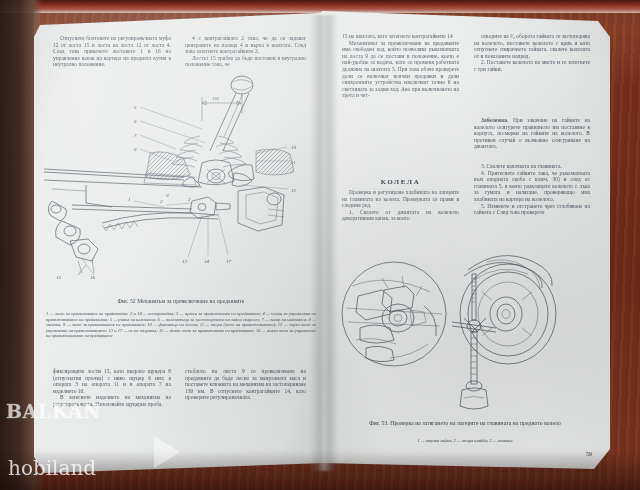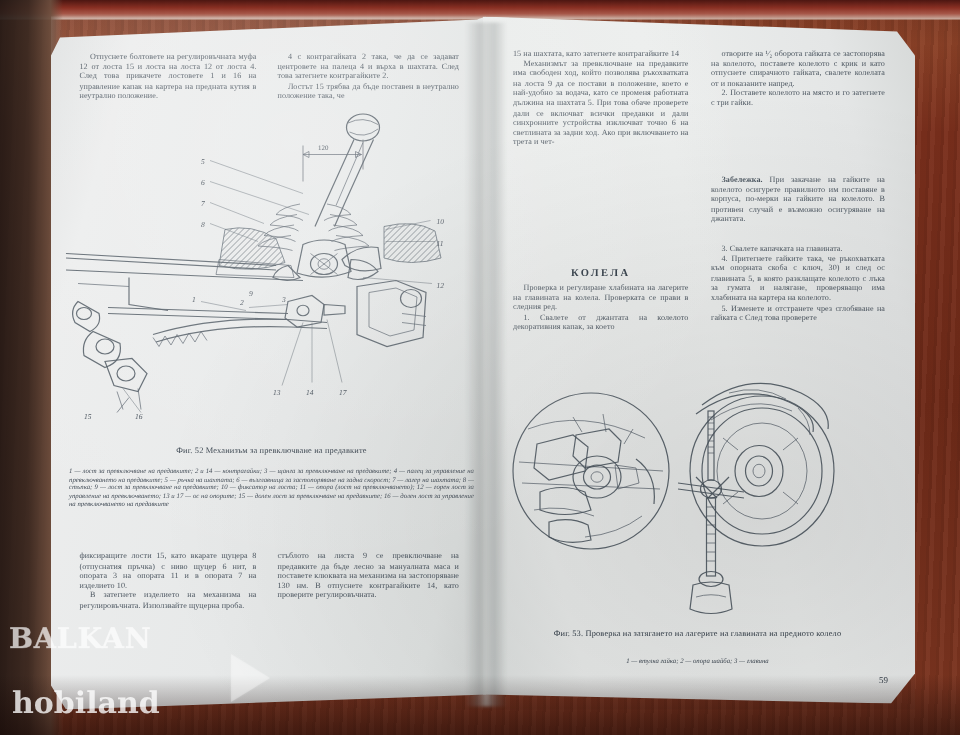--- a/index.html
+++ b/index.html
@@ -83,24 +83,24 @@
   .hatch{fill:url(#hatchp);stroke:#4a5560;stroke-width:.5;}
   .callout{font-size:5px;fill:#39434e;font-style:italic;font-family:"Liberation Serif",serif;}
   .dim{font-size:4.6px;fill:#39434e;font-family:"Liberation Serif",serif;}
   #figL,#figR{filter:blur(.30px);opacity:.93;}
 
   
   #wm{position:absolute;left:2px;top:398px;width:215px;height:92px;
       pointer-events:none;user-select:none;}
   .wmtxt{position:absolute;font-family:"DejaVu Serif",serif;color:#ffffff;
       opacity:.70;white-space:nowrap;}
-  #wm1{left:4px;top:17px;font-size:19px;font-weight:bold;letter-spacing:.5px;
+  #wm1{left:4px;top:2px;font-size:19px;font-weight:bold;letter-spacing:.5px;
       -webkit-text-stroke:.4px rgba(255,255,255,.5);}
   #wm2{left:8px;top:16px;font-size:31px;font-style:italic;font-weight:bold;opacity:.62;}
-  #wm3{left:6px;top:58px;font-size:20px;font-weight:bold;opacity:.78;}
+  #wm3{left:6px;top:58px;font-size:20px;font-weight:normal;opacity:.78;}
   #wmtri{position:absolute;left:152px;top:38px;width:0;height:0;
       border-top:16px solid transparent;border-bottom:16px solid transparent;
       border-left:26px solid rgba(255,255,255,.28);
       filter:drop-shadow(0 0 .6px rgba(255,255,255,.85));}
 
   #glare{position:absolute;left:34px;top:11px;width:576px;height:462px;
       background:radial-gradient(ellipse at 28% 18%,rgba(255,255,255,.22),rgba(255,255,255,0) 55%),
                  radial-gradient(ellipse at 82% 72%,rgba(0,0,0,.10),rgba(0,0,0,0) 60%);
       pointer-events:none;}
 </style>

